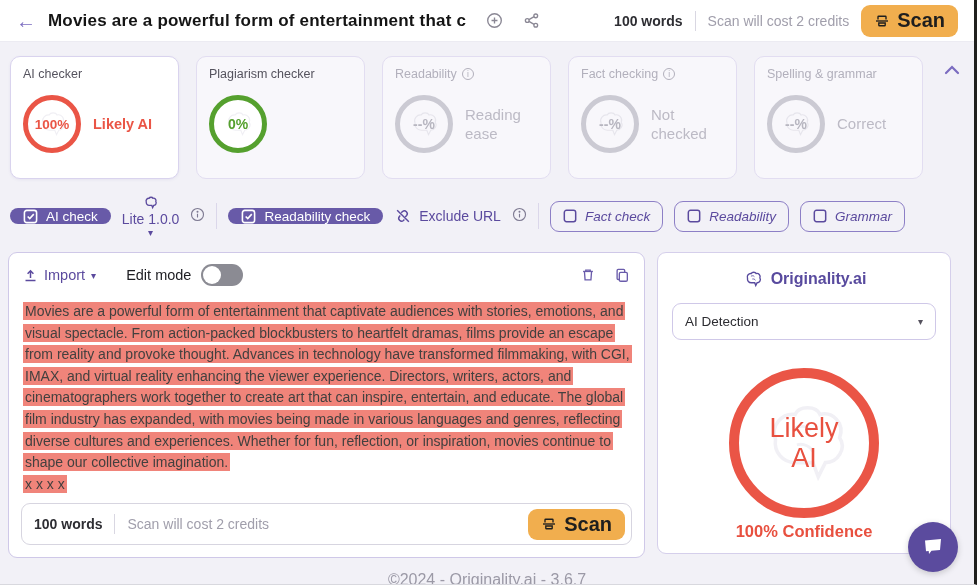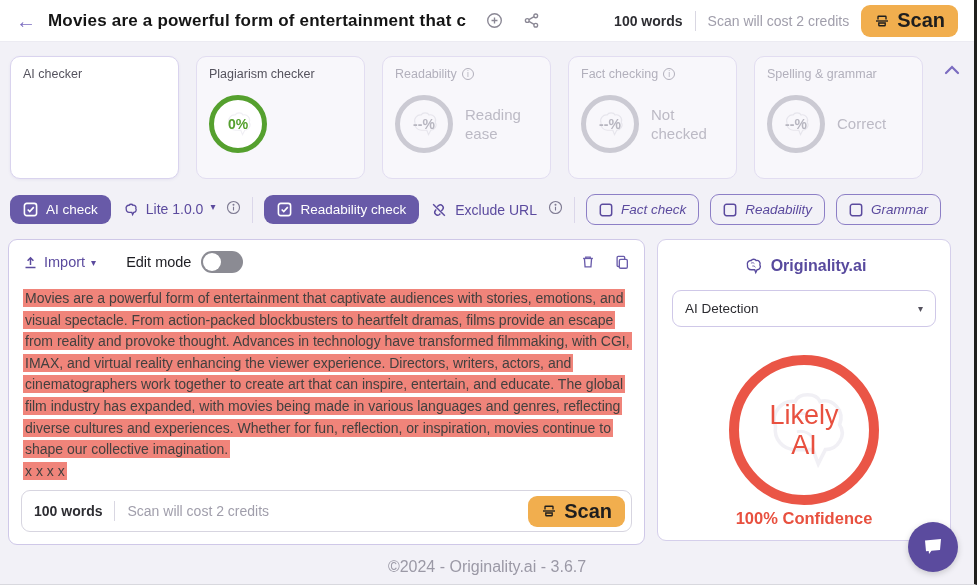--- a/index.html
+++ b/index.html
@@ -53,30 +53,30 @@
   .ring .pct { position:relative; font-weight:bold; }
   .ring-red   { border:5px solid #ea5546; } .ring-red .pct   { color:#ea5546; font-size:13.5px; }
   .ring-green { border:5px solid #55a02e; } .ring-green .pct { color:#55a02e; font-size:14px; }
   .ring-gray  { border:5px solid #cbcad3; background:transparent; } .ring-gray .pct { color:#b7b6c0; font-size:14px; }
   .card-status { font-size:14.5px; font-weight:bold; line-height:1.3; }
   .st-red { color:#ea5546; } .st-green { color:#4f9a2e; } .st-gray { color:#bcbac5; font-weight:normal; font-size:15px; }
   .collapse-btn { margin-left:auto; margin-top:2px; color:#7b6cc0; cursor:pointer; padding:4px; }
   
   .toolbar { display:flex; align-items:center; gap:11px; margin:15px 10px 0 10px; }
   .btn-filled {
-    background:#685aa8; color:#fff; border:none; border-radius:9px; height:29px;
+    background:#685aa8; color:#fff; border:none; border-radius:9px; height:16px;
     display:flex; align-items:center; gap:8px; padding:0 13px; font-size:13.5px;
     cursor:pointer; font-family:"Liberation Sans", sans-serif;
   }
   .btn-outline {
     background:transparent; color:#5b4a9e; border:1.5px solid #8d7fc6; border-radius:9px;
     height:31px; display:flex; align-items:center; gap:8px; padding:0 12px;
     font-size:13.5px; cursor:pointer; font-family:"Liberation Sans", sans-serif;font-style:italic;
   }
-  .model-select { display:flex; gap:7px; color:#5b4a9e; font-size:14px; cursor:pointer; }
+  .model-select { display:flex; align-items:center; gap:0; color:#5b4a9e; font-size:14px; cursor:pointer;flex-direction:column; }
   .caret { font-size:10px; color:#5b4a9e; }
   .tb-div { width:1px; height:26px; background:#dbd7ea; }
   .link-btn { display:flex; align-items:center; gap:7px; color:#5b4a9e; font-size:14px; cursor:pointer; }
   .tb-info { color:#7e7a92; }
   
   .main-row { display:flex; gap:12px; margin:14px 8px 0 8px; }
   .editor {
     width:637px; height:306px; background:#fff; border:1px solid #cfc8e8;
     border-radius:9px; display:flex; flex-direction:column;
   }
@@ -157,20 +157,29 @@
         </svg>
       <span>Scan</span>
     </button>
   </div>
 </div>
 
 <div class="cards-row">
 
   <div class="card active">
     <div class="card-label">AI checker</div>
+    <div class="card-body">
+      <div class="ring ring-red">
+        <svg class="wm" viewBox="0 0 64 64">
+            <path d="M16 30c-3-8 4-15 11-14 2-5 12-5 14 0 7-2 14 5 11 13 4 6-1 14-8 14l-4 8-3-8H27c-7 0-12-6-11-13z" fill="none" stroke="#f0eff4" stroke-width="2"></path>
+          </svg>
+        <span class="pct">100%</span>
+      </div>
+      <div class="card-status st-red">Likely AI</div>
+    </div>
   </div>
 
   <div class="card">
     <div class="card-label">Plagiarism checker</div>
     <div class="card-body">
       <div class="ring ring-green">
         <svg class="wm" viewBox="0 0 64 64">
             <path d="M16 30c-3-8 4-15 11-14 2-5 12-5 14 0 7-2 14 5 11 13 4 6-1 14-8 14l-4 8-3-8H27c-7 0-12-6-11-13z" fill="none" stroke="#f0eff4" stroke-width="2"></path>
           </svg>
         <span class="pct">0%</span>

